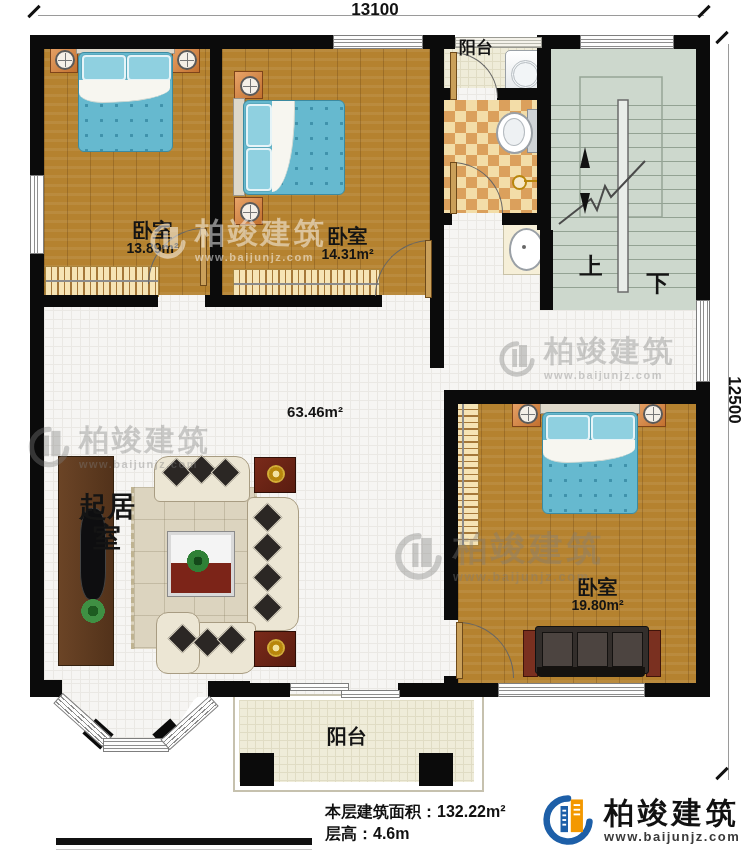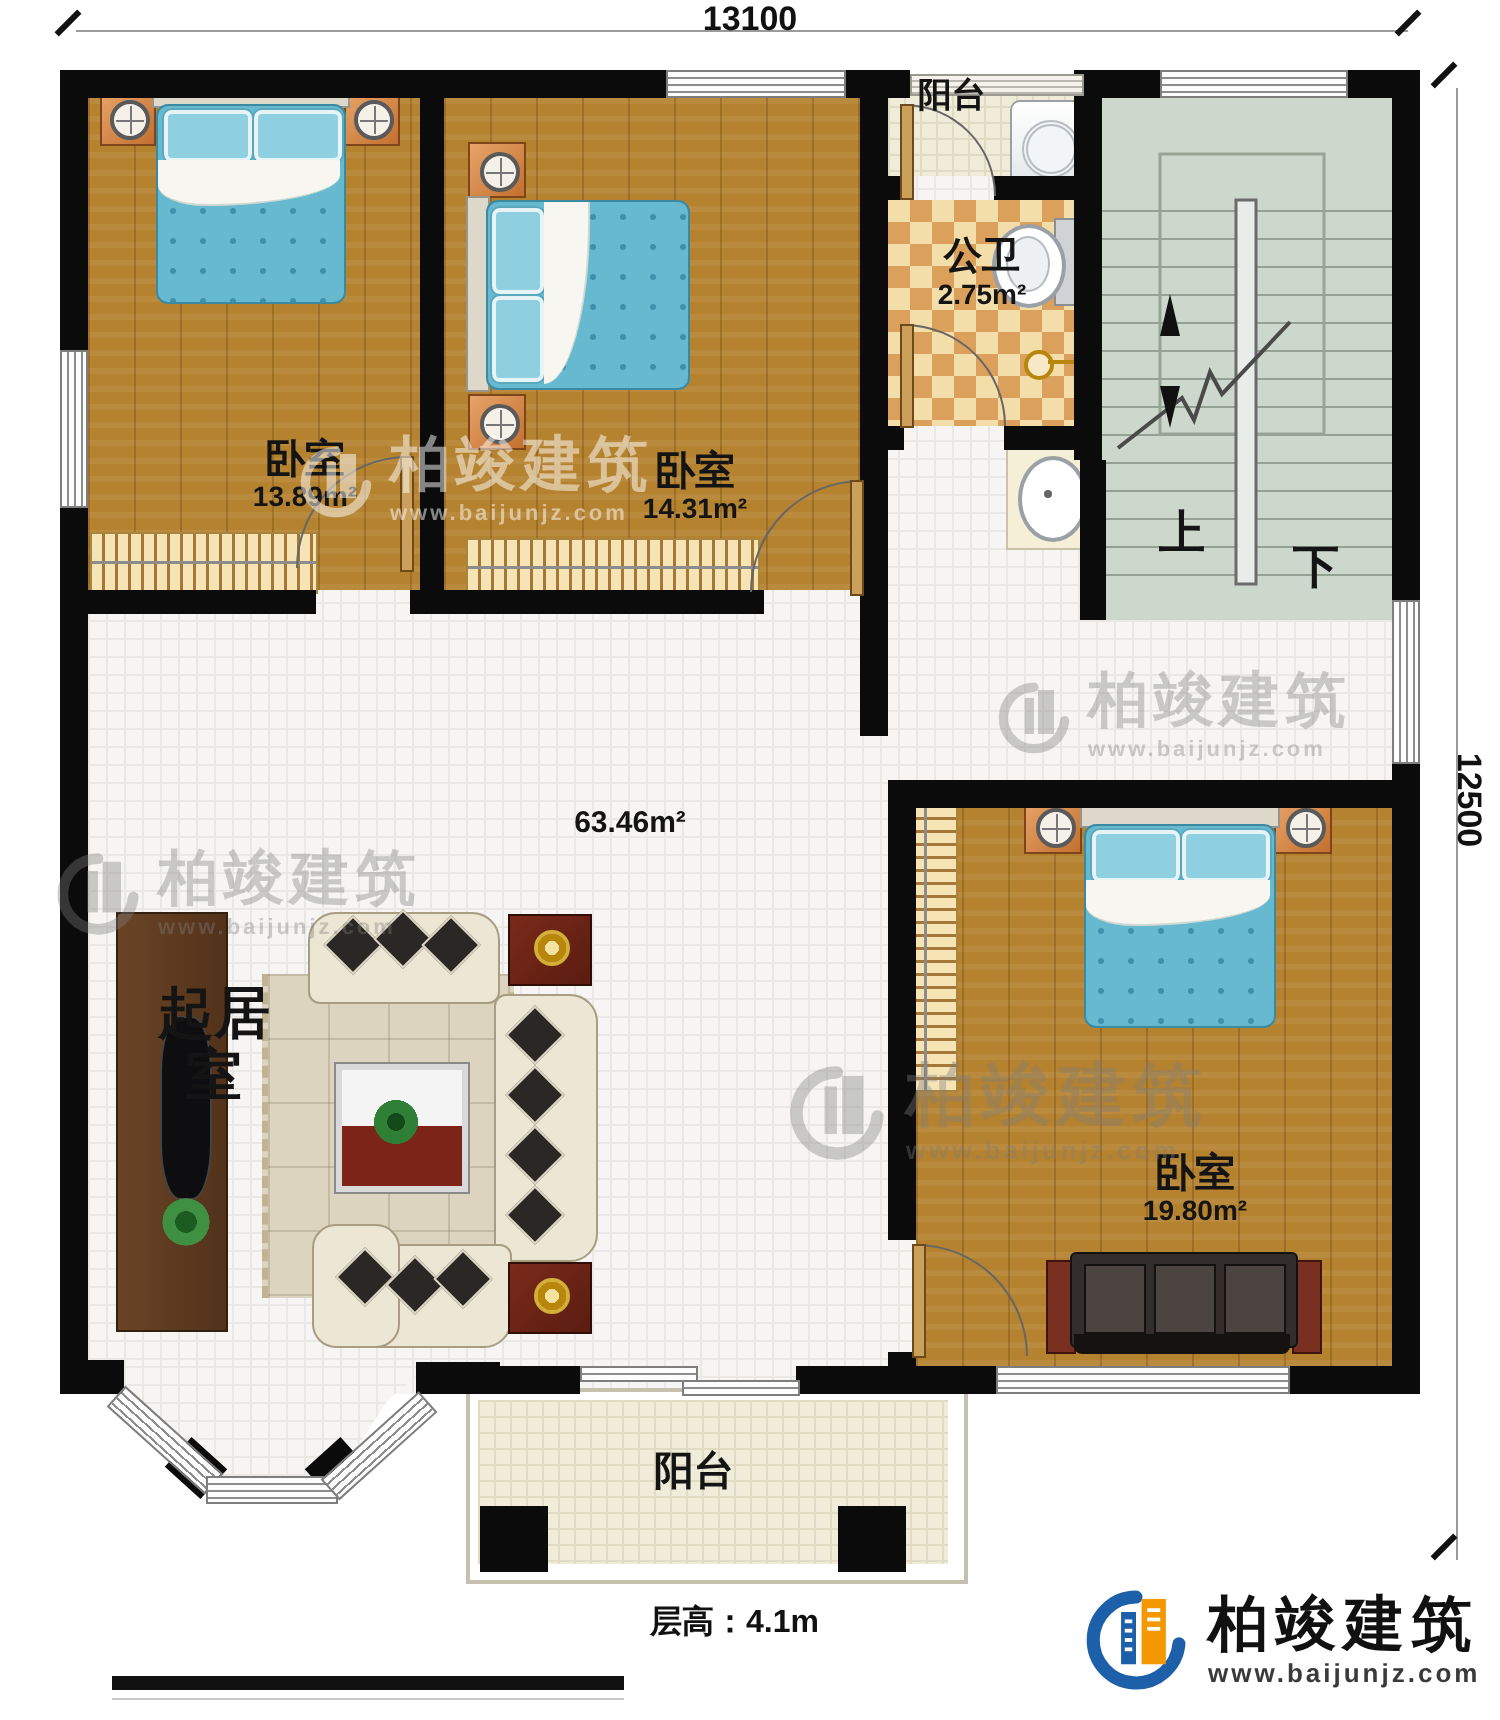--- a/index.html
+++ b/index.html
@@ -216,24 +216,20 @@
     <div class="rarea">13.89m²</div>
   </div>
   <div class="label" style="left:300px;top:225px;width:95px">
     <div class="rname">卧室</div>
     <div class="rarea">14.31m²</div>
   </div>
   <div class="label" style="left:550px;top:576px;width:95px">
     <div class="rname">卧室</div>
     <div class="rarea">19.80m²</div>
   </div>
-  <div class="label" style="left:447px;top:119px;width:88px">
-    <div style="font-size:19px">公卫</div>
-    <div style="font-size:14px">2.75m²</div>
-  </div>
   <div class="label" style="left:73px;top:492px;width:68px;font-size:28px">起居室</div>
   <div class="label" style="left:280px;top:404px;width:70px;font-size:15px">63.46m²</div>
   <div class="label" style="left:450px;top:39px;width:52px;font-size:17px">阳台</div>
   <div class="label" style="left:318px;top:725px;width:58px;font-size:20px">阳台</div>
   <div class="label" style="left:577px;top:254px;width:28px;font-size:23px">上</div>
   <div class="label" style="left:644px;top:271px;width:28px;font-size:23px">下</div>
 
   <div class="wm lite" style="left:148px;top:218px">
     <svg width="40" height="40" viewBox="0 0 60 60">
         <path d="M30 7 A23 23 0 1 0 53 32" fill="none" stroke="currentColor" stroke-width="7" stroke-linecap="round"></path>
@@ -284,21 +280,22 @@
   <div class="tick" style="left:696px;top:10px"></div>
   <div class="dimtxt" style="left:335px;top:0px;width:80px">13100</div>
   <div class="dim dimline" style="left:728px;top:44px;width:1px;height:736px"></div>
   <div class="tick" style="left:714px;top:36px"></div>
   <div class="tick" style="left:714px;top:772px"></div>
   <div class="dimtxt" style="left:699px;top:390px;width:70px;transform:rotate(90deg)">12500</div>
 
   <div class="abs" style="left:56px;top:838px;width:256px;height:7px;background:#111;z-index:50"></div>
   <div class="abs" style="left:56px;top:849px;width:256px;height:1px;background:#c9c9c9;z-index:50"></div>
   <div class="abs ftxt" style="left:325px;top:801px;z-index:50;font-size:16px;line-height:22px">
-    <div><span>层高：</span><span>4.1m</span></div>
+    <div><span>本层建筑面积：</span><span>132.22m²</span></div>
+    <div><span>层高：</span><span>4.6m</span></div>
   </div>
   <div class="abs" style="left:540px;top:792px;z-index:50;display:flex;align-items:center;gap:8px">
     <svg width="56" height="56" viewBox="0 0 60 60">
       <path d="M30 7 A23 23 0 1 0 53 32" fill="none" stroke="#1d5fa8" stroke-width="7" stroke-linecap="round"></path>
       <rect x="22" y="15" width="8" height="28" fill="#1d5fa8"></rect>
       <rect x="33" y="8" width="13" height="35" fill="#f39800"></rect>
       <rect x="24" y="19" width="4" height="2" fill="#fff"></rect>
         <rect x="24" y="24" width="4" height="2" fill="#fff"></rect>
         <rect x="24" y="29" width="4" height="2" fill="#fff"></rect>
         <rect x="24" y="34" width="4" height="2" fill="#fff"></rect>

